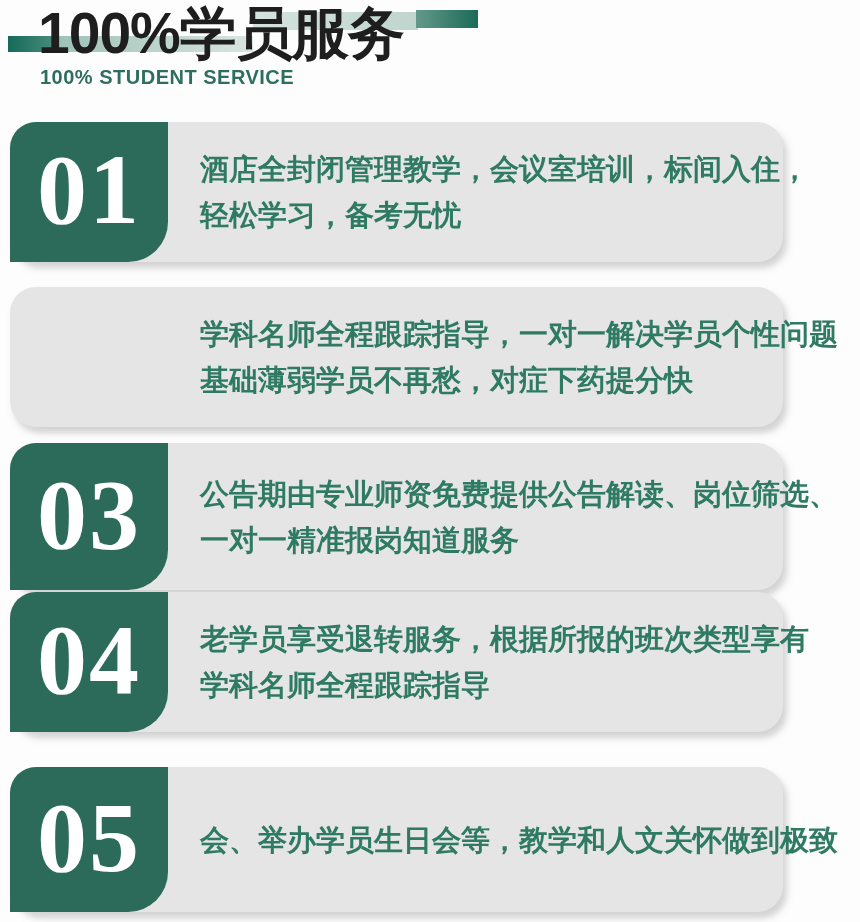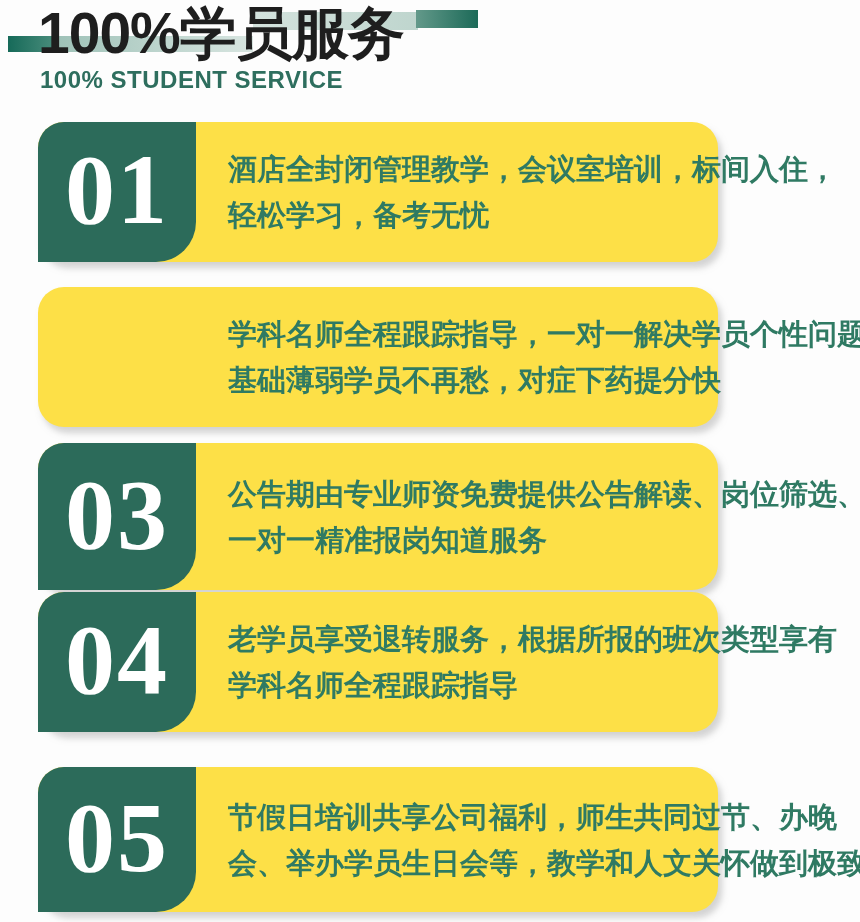--- a/index.html
+++ b/index.html
@@ -36,30 +36,29 @@
     background: linear-gradient(90deg, #63998a, #1c6a58);
   }
 
   .title {
     position: absolute; left: 38px; top: -4px; z-index: 2;
     font-size: 57px; font-weight: 900; color: #1e1e1e;
     letter-spacing: -1px; white-space: nowrap;
   }
   .subtitle {
     position: absolute; left: 40px; top: 66px; z-index: 2;
-    font-size: 24px; font-weight: 700; color: #2e6e5e;
+    font-size: 20px; font-weight: 700; color: #2e6e5e;
     letter-spacing: 0.5px; white-space: nowrap;
   }
 
   
   .card {
-    position: absolute; left: 10px; width: 680px;
-    background: #fde047; border-radius: 26px;
+    position: absolute; left: 10px; width: 773px;
+    background: #e5e5e5; border-radius: 26px;
     box-shadow: 4px 6px 6px rgba(170, 170, 170, 0.5);
-    margin-left: 28px;
   }
   .card-1 { top: 122px; height: 140px; }
   .card-2 { top: 287px; height: 140px; }
   .card-3 { top: 443px; height: 147px; }
   .card-4 { top: 592px; height: 140px; }
   .card-5 { top: 767px; height: 145px; }
 
   .num-block {
     position: absolute; left: 0; top: 0; bottom: 0; width: 158px;
     background: #2c6b5a;
@@ -127,16 +126,15 @@
     <span>老学员享受退转服务，根据所报的班次类型享有</span>
     <span>学科名师全程跟踪指导</span>
   </div>
 </div>
 
 <div class="card card-5">
   <div class="num-block">
     <span class="num">05</span>
   </div>
   <div class="card-text">
-    <span>节假日培训共享公司福利，师生共同过节、办晚</span>
     <span>会、举办学员生日会等，教学和人文关怀做到极致</span>
   </div>
 </div>
 
 </body></html>

